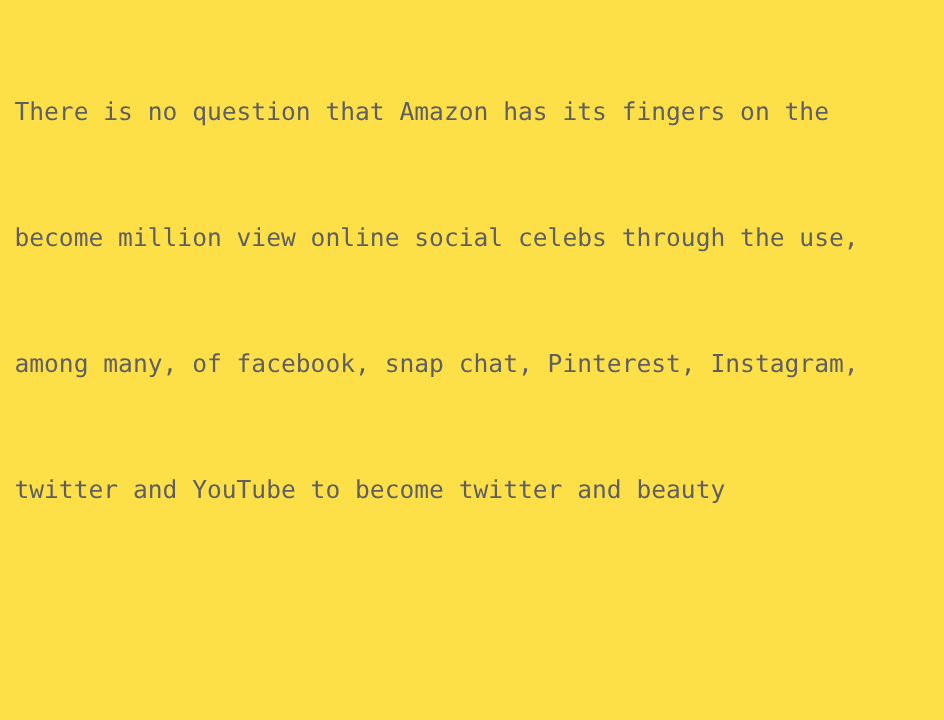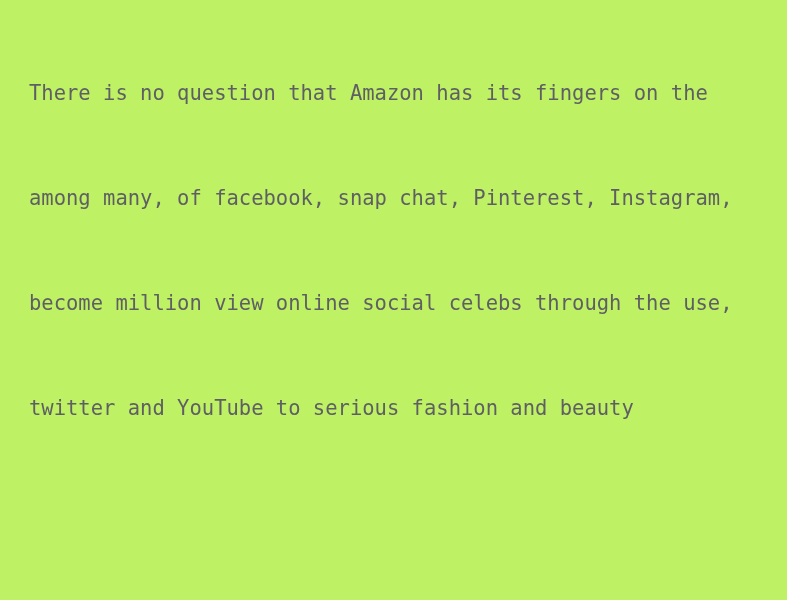--- a/index.html
+++ b/index.html
@@ -13,22 +13,22 @@
     height: 600px;
     overflow: hidden;
     font-family: "Liberation Sans", sans-serif;
     -webkit-font-smoothing: antialiased;
   }
 
   #article {
     box-sizing: border-box;
     width: 787px;
     height: 600px;
-    padding: 0 10px 0 29px;
-    background: #bef264;
+    padding: 0 10px 0 12px;
+    background: #fde047;
   }
 
   
   .para-mono {
     margin: 0;
     padding-top: 6px;
     font-family: "DejaVu Sans Mono", "Liberation Mono", monospace;
     font-size: 20.5px;
     line-height: 35px;
     font-weight: 400;
@@ -41,21 +41,21 @@
     height: 35px;
   }
 </style>
 </head>
 <body>
 
 <div id="article">
 
   <p class="para-mono">
     <span class="ln">There is no question that Amazon has its fingers on the</span>
+    <span class="ln">become million view online social celebs through the use,</span>
     <span class="ln">among many, of facebook, snap chat, Pinterest, Instagram,</span>
-    <span class="ln">become million view online social celebs through the use,</span>
-    <span class="ln">twitter and YouTube to serious fashion and beauty</span>
+    <span class="ln">twitter and YouTube to become twitter and beauty</span>
     
     
     
   </p>
 
 </div>
 
 </body></html>

